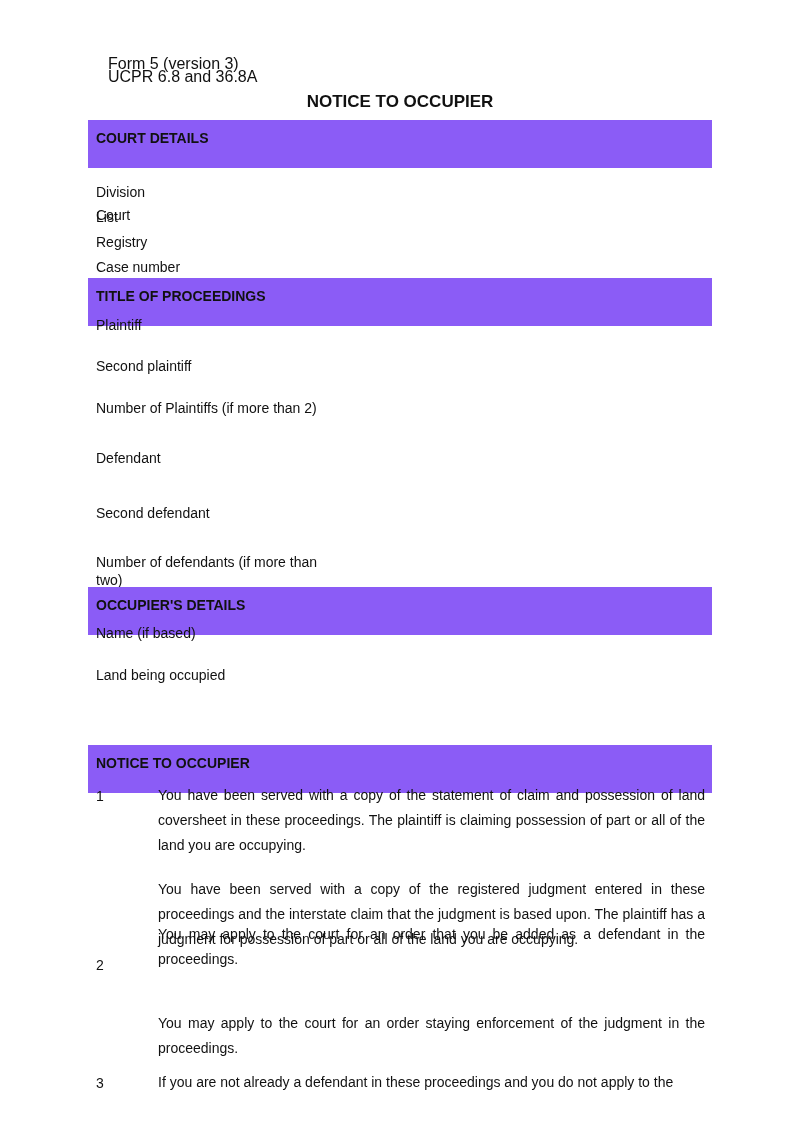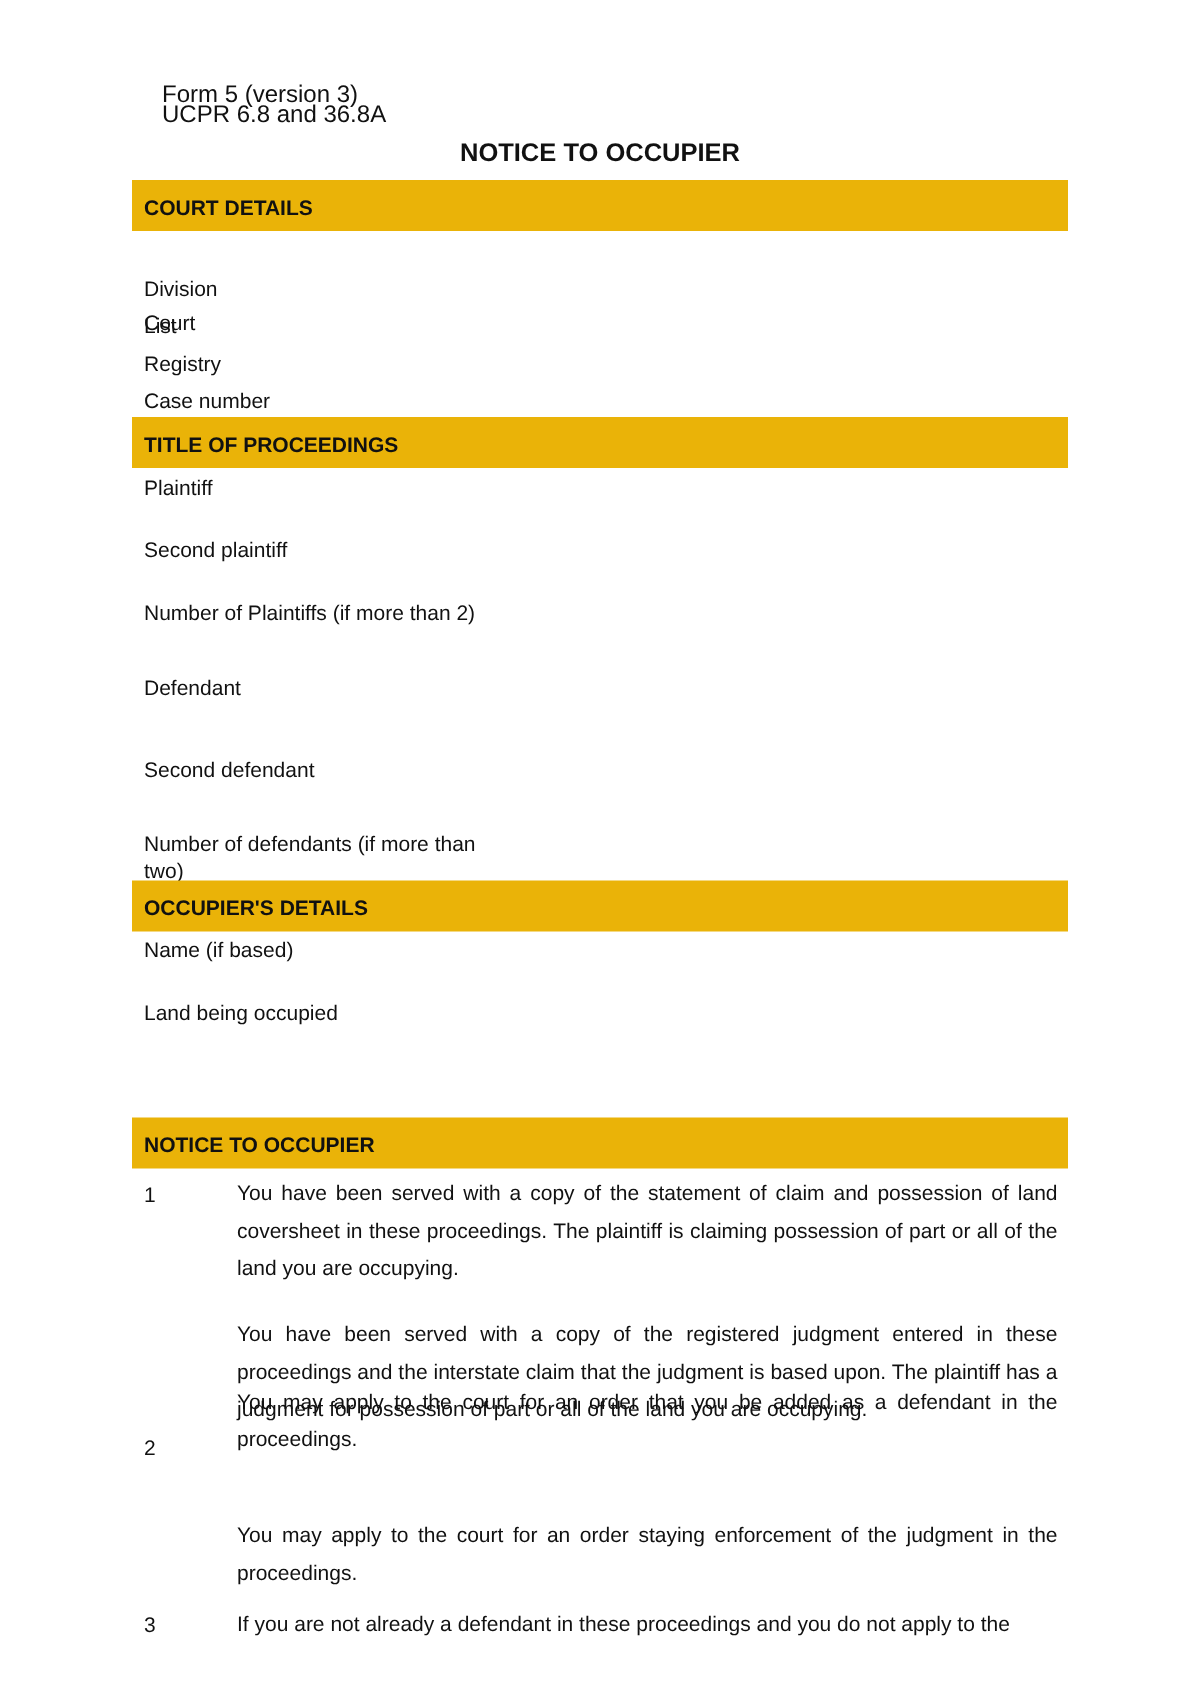--- a/index.html
+++ b/index.html
@@ -1,21 +1,21 @@
 <!DOCTYPE html>
 <html><head>
 <meta charset="utf-8">
 <style>
   html, body { margin: 0; padding: 0; background: #ffffff; }
   body { width: 800px; height: 1130px; position: relative; overflow: hidden;
          font-family: "Liberation Sans", sans-serif; color: #111111; }
   .abs { position: absolute; }
   .meta { left: 108px; font-size: 16px; line-height: 13px; }
   .title { left: 0; width: 800px; text-align: center; top: 92px; font-size: 17px; font-weight: bold; }
-  .bar { left: 88px; width: 624px; height: 34px; background: #eab308; }
+  .bar { left: 88px; width: 624px; height: 48px; background: #8b5cf6; }
   .bar span { position: absolute; left: 8px; top: 10px; font-size: 14px; font-weight: bold; }
   .lbl { left: 96px; font-size: 14px; line-height: 18px; }
   .num { left: 96px; font-size: 14px; }
   .para { left: 158px; width: 547px; font-size: 14px; line-height: 25px; text-align: justify; }
 </style>
 </head>
 <body>
 
 <div class="abs meta" style="top:57px;">Form 5 (version 3)</div>
 <div class="abs meta" style="top:70px;">UCPR 6.8 and 36.8A</div>

